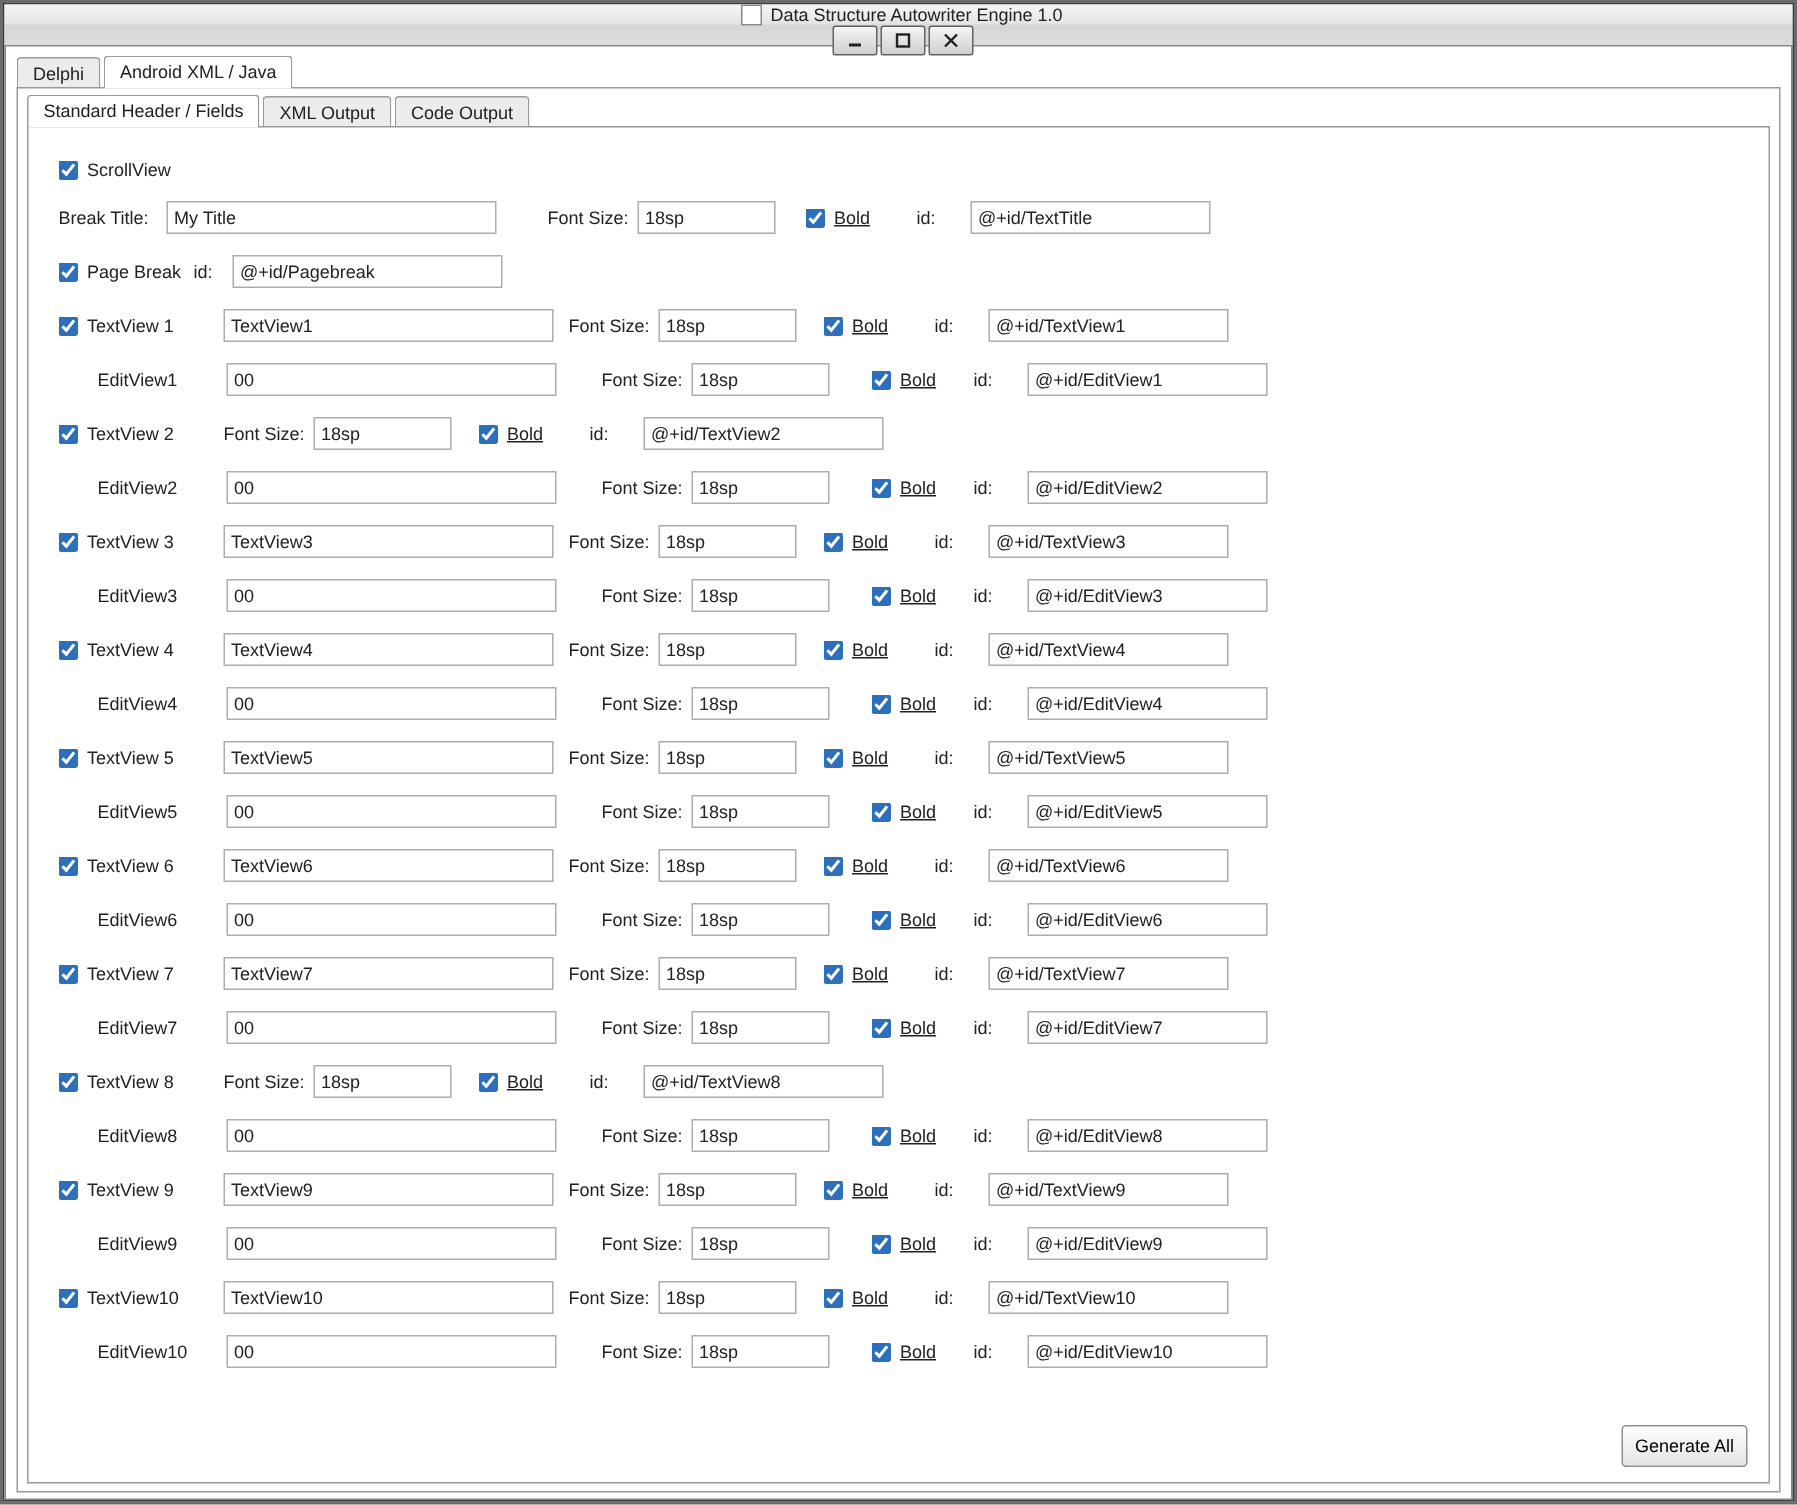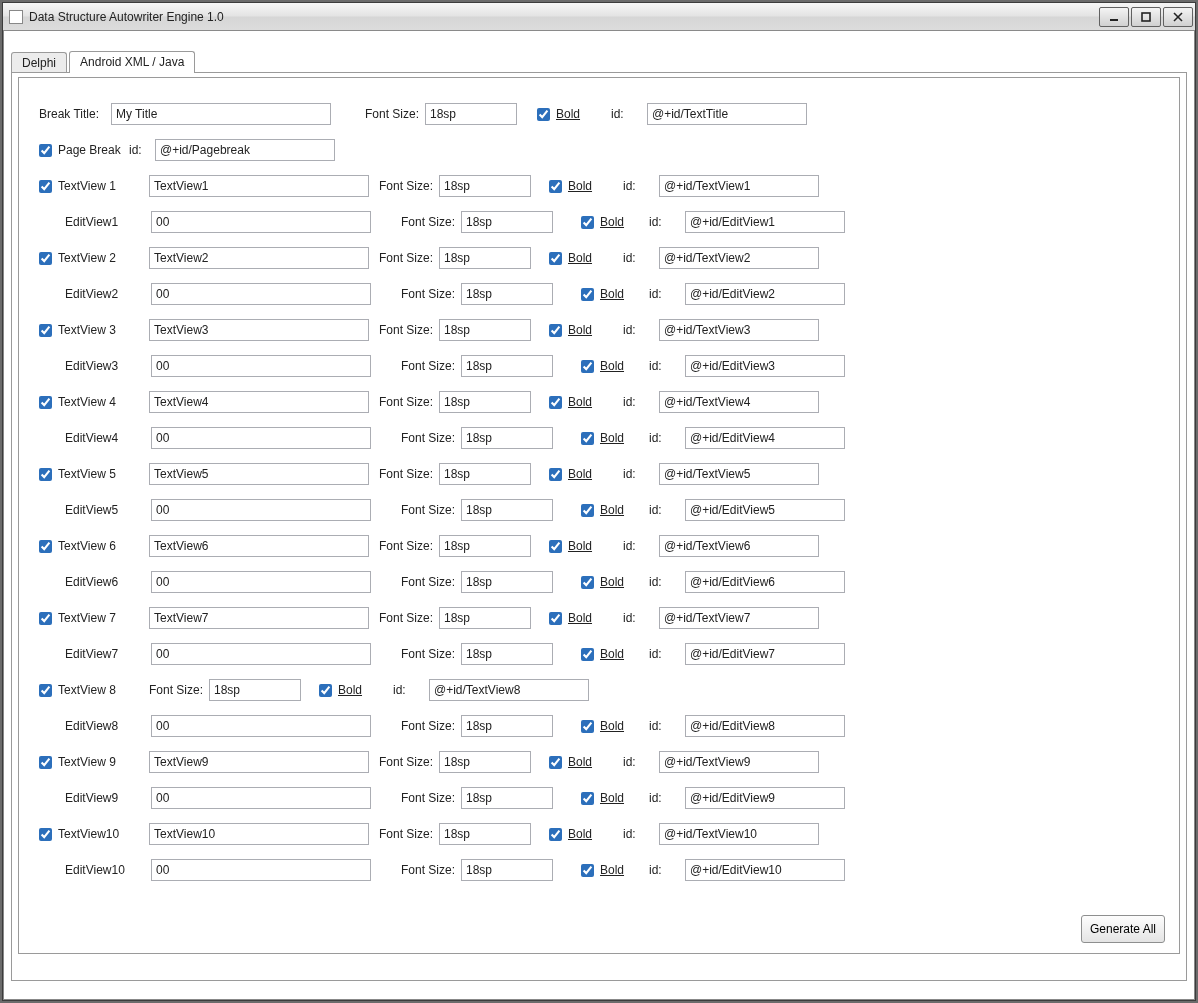--- a/index.html
+++ b/index.html
@@ -25,20 +25,21 @@
   box-shadow: 0 0 0 1px #888 inset;
 }
 .titlebar {
   height: 28px;
   display: flex;
   align-items: center;
   justify-content: space-between;
   background: linear-gradient(to bottom, #f7f7f7 0%, #e3e3e3 48%, #d6d6d6 52%, #dcdcdc 100%);
   border-bottom: 1px solid #8a8a8a;
   padding: 0 2px 0 6px;
+  flex-direction: column;
 }
 .titlebar .left { display: flex; align-items: center; gap: 6px; }
 .titlebar .app-icon {
   width: 14px; height: 14px;
   background: #fff;
   border: 1px solid #888;
   display: inline-block;
 }
 .titlebar .title { font-size: 12px; color: #222; }
 .win-btns { display: flex; gap: 0; }
@@ -48,21 +49,21 @@
   border-radius: 2px;
   background: linear-gradient(to bottom, #f4f4f4, #d0d0d0);
   color: #222;
   display: flex; align-items: center; justify-content: center;
   margin-left: 2px;
 }
 .win-btn svg { width: 12px; height: 12px; }
 
 
 .client {
-  padding: 20px 8px;
+  padding: 6px 8px;
   height: calc(100% - 28px);
   border-radius: 11px;
 }
 
 
 .tabstrip {
   display: flex;
   gap: 2px;
   margin-bottom: -1px;
 }
@@ -196,22 +197,33 @@
       </div>
     </div>
   </div>
 
   <div class="client">
     <div class="tabstrip">
       <div class="tab">Delphi</div>
       <div class="tab active">Android XML / Java</div>
     </div>
     <div class="tabpane">
+      <div class="inner-tabstrip">
+        <div class="tab active">Standard Header / Fields</div>
+        <div class="tab">XML Output</div>
+        <div class="tab">Code Output</div>
+      </div>
       <div class="inner-tabpane">
 
+        <div class="row" style="min-height:24px;">
+          <label class="chk">
+            <input type="checkbox" checked="" style="">
+            <span>ScrollView</span>
+          </label>
+        </div>
 
         <div class="row" style="margin-top:2px;">
           <span class="lbl" style="width:72px;">Break Title:</span>
           <input class="txt w1" value="My Title" style="">
           <span style="width:34px;"></span>
           <span class="lbl col-fontlbl">Font Size:</span>
           <input class="txt w2" value="18sp" style="">
           <span style="width:20px;"></span>
           <label class="chk col-bold">
             <input type="checkbox" checked="" style="">
@@ -257,21 +269,20 @@
                 <span>Bold</span>
               </label>
               <span class="lbl col-idlbl">id:</span>
               <span class="col-id"><input class="txt w3" value="@+id/EditView1" style=""></span>
             </div>
             <div class="row">
               <label class="chk col-chk">
                 <input type="checkbox" checked="" style="">
                 <span>TextView 2</span>
               </label>
-              <span class="col-input"><input class="txt w1" value="TextView2" style=""></span>
               <span class="lbl col-fontlbl">Font Size:</span>
               <span class="col-font"><input class="txt w2" value="18sp" style=""></span>
               <label class="chk col-bold">
                 <input type="checkbox" checked="" style="">
                 <span>Bold</span>
               </label>
               <span class="lbl col-idlbl">id:</span>
               <span class="col-id"><input class="txt w3" value="@+id/TextView2" style=""></span>
             </div>
             <div class="row ev">

